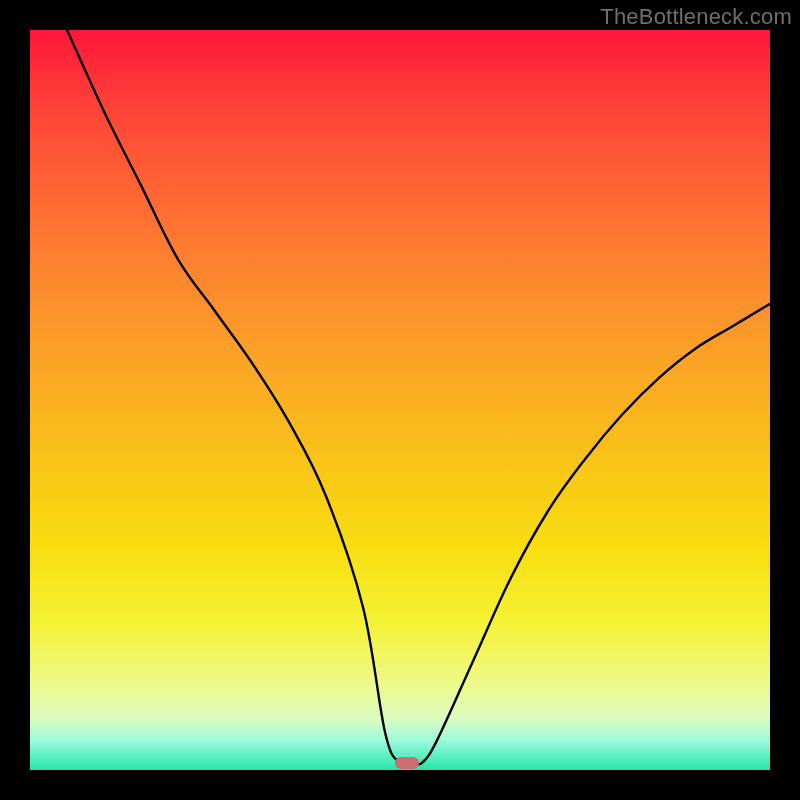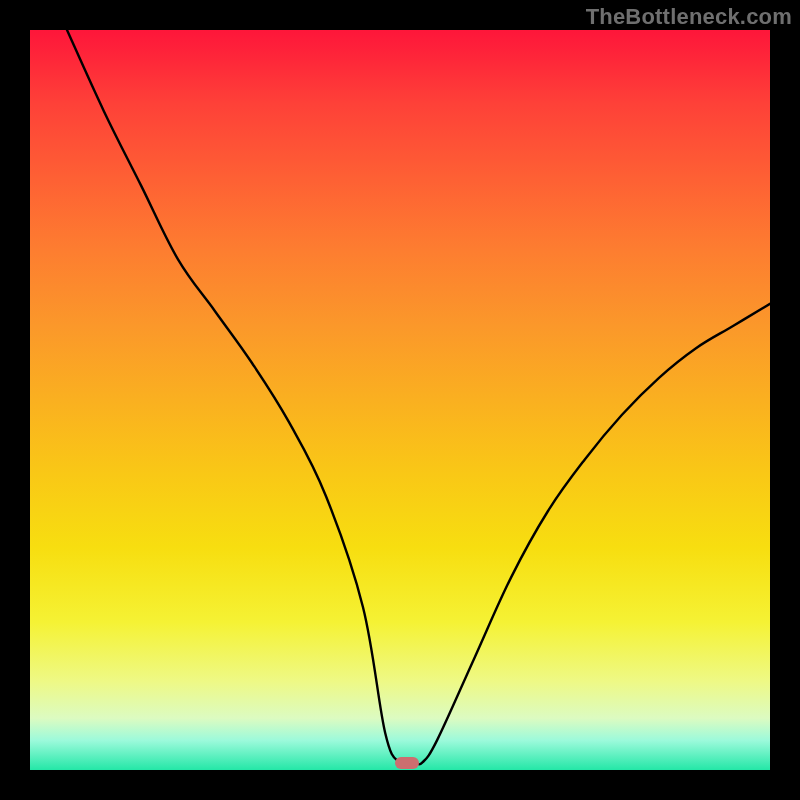--- a/index.html
+++ b/index.html
@@ -39,21 +39,21 @@
       #9cfadb 96%,
       #24e7a7 100%
     );
   }
   .watermark {
     position: absolute;
     top: 4px;
     right: 8px;
     color: #6f6f6f;
     font-size: 22px;
-    font-weight: 700;
+    font-weight: 400;
     letter-spacing: 0.2px;
     z-index: 5;
     user-select: none;
     margin-left: 47px;
   }
   svg.curve {
     position: absolute;
     left: 0;
     top: 0;
     width: 740px;

